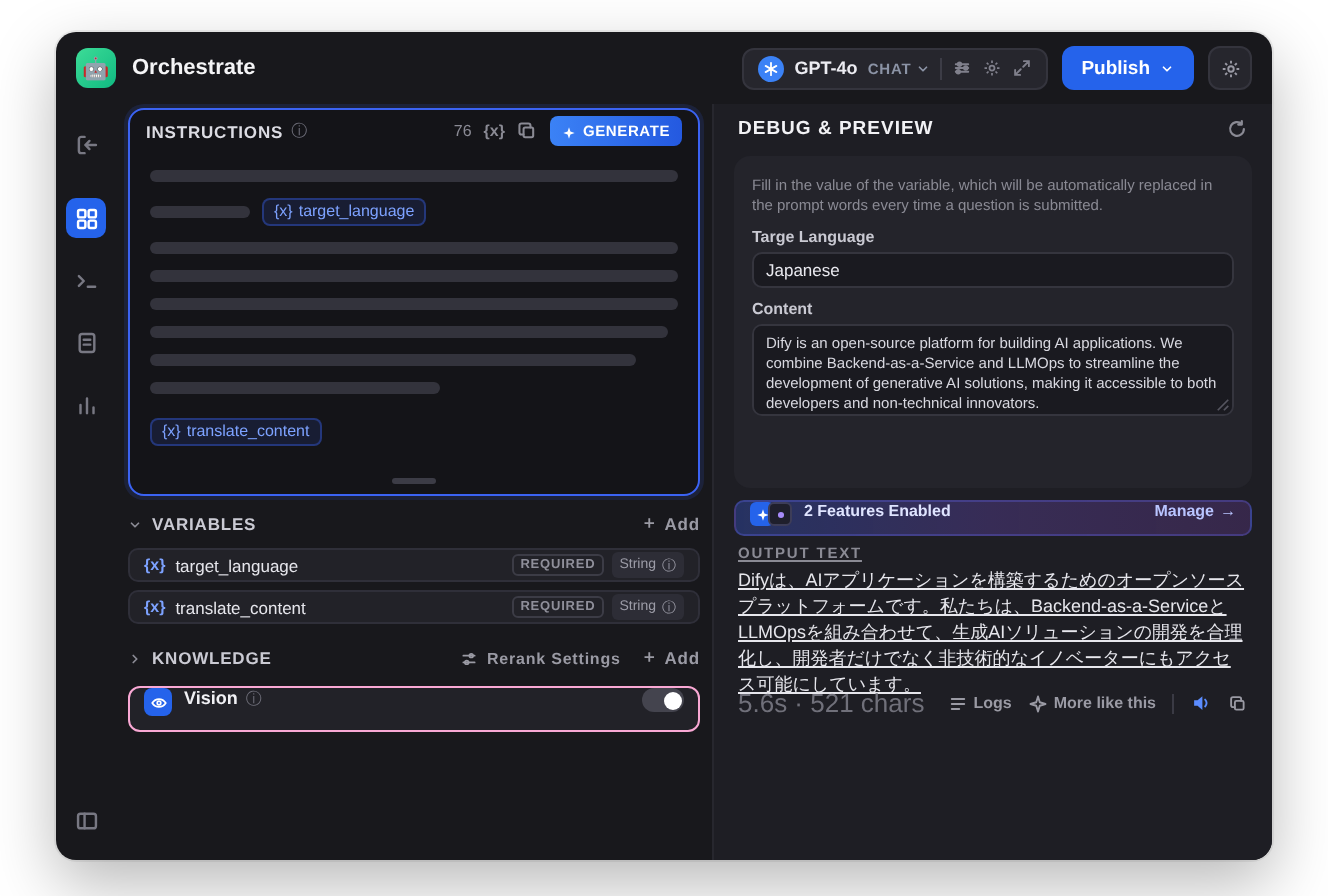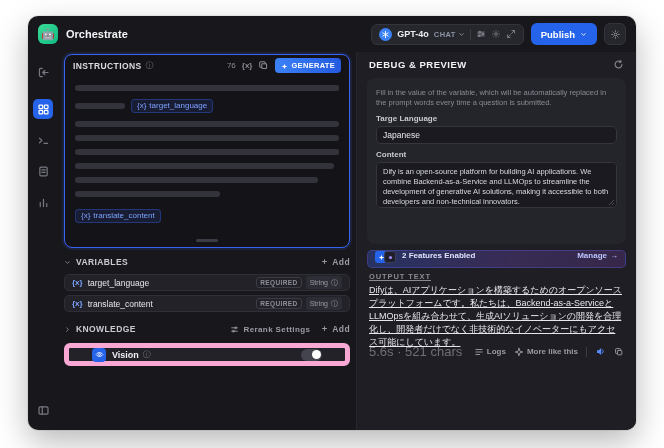--- a/index.html
+++ b/index.html
@@ -66,21 +66,21 @@
   .var-row { margin-top:4px; height:17px; background:#222228; border:1px solid #2f2f39; border-radius:5px; display:flex; align-items:center; padding:0 7px; cursor:pointer; }
   .var-x { color:#7da2ff; font-size:8px; font-weight:700; }
   .var-name { color:#e6e6ec; font-size:8.5px; margin-left:5px; }
   .var-right { margin-left:auto; display:flex; align-items:center; gap:4px; }
   .req-badge { font-size:6.5px; color:#8f8f9a; border:1px solid #3c3c46; border-radius:3px; padding:1px 3px; letter-spacing:.4px; font-weight:700; }
   .type-badge { font-size:7px; color:#9c9ca7; background:#2d2d36; border-radius:3px; padding:1.5px 4px; display:flex; align-items:center; gap:3px; }
   .knowledge { position:absolute; left:36px; top:305px; width:286px; }
   .rerank-chip { display:flex; align-items:center; gap:4px; color:#9a9aa4; font-size:8px; font-weight:700; cursor:pointer; margin-left:auto; }
   .rerank-chip svg { width:9px; height:9px; fill:none; stroke:currentColor; stroke-width:1.6; stroke-linecap:round; }
   .knowledge .add-link { margin-left:10px; }
-  .vision { position:absolute; left:36px; top:327px; width:286px; height:23px; background:#222228; border:5px solid #f9a8d4; border-radius:6px; display:flex; align-items:center; padding:0 23px; }
+  .vision { position:absolute; left:36px; top:327px; width:286px; height:23px; background:#222228; border:1px solid #f9a8d4; border-radius:6px; display:flex; padding:0 7px; }
   .vision-icon { width:14px; height:14px; border-radius:4px; background:#2563eb; display:flex; align-items:center; justify-content:center; flex:none; }
   .vision-icon svg { width:9px; height:9px; fill:none; stroke:#fff; stroke-width:1.5; }
   .vision-label { color:#f0f0f4; font-size:9px; font-weight:700; margin-left:6px; }
   .toggle { margin-left:auto; width:21px; height:12px; border-radius:7px; background:#44444e; position:relative; cursor:pointer; }
   .toggle .knob { position:absolute; right:1.5px; top:1.5px; width:9px; height:9px; border-radius:50%; background:#fff; }
 
   
   .rightpanel { position:absolute; left:328px; top:36px; right:0; bottom:0; background:#1e1e24; border-left:1px solid #27272e; }
   .debug-head { display:flex; align-items:center; height:24px; padding:0 12px; }
   .debug-title { color:#f2f2f5; font-size:9.5px; font-weight:800; letter-spacing:.5px; }

